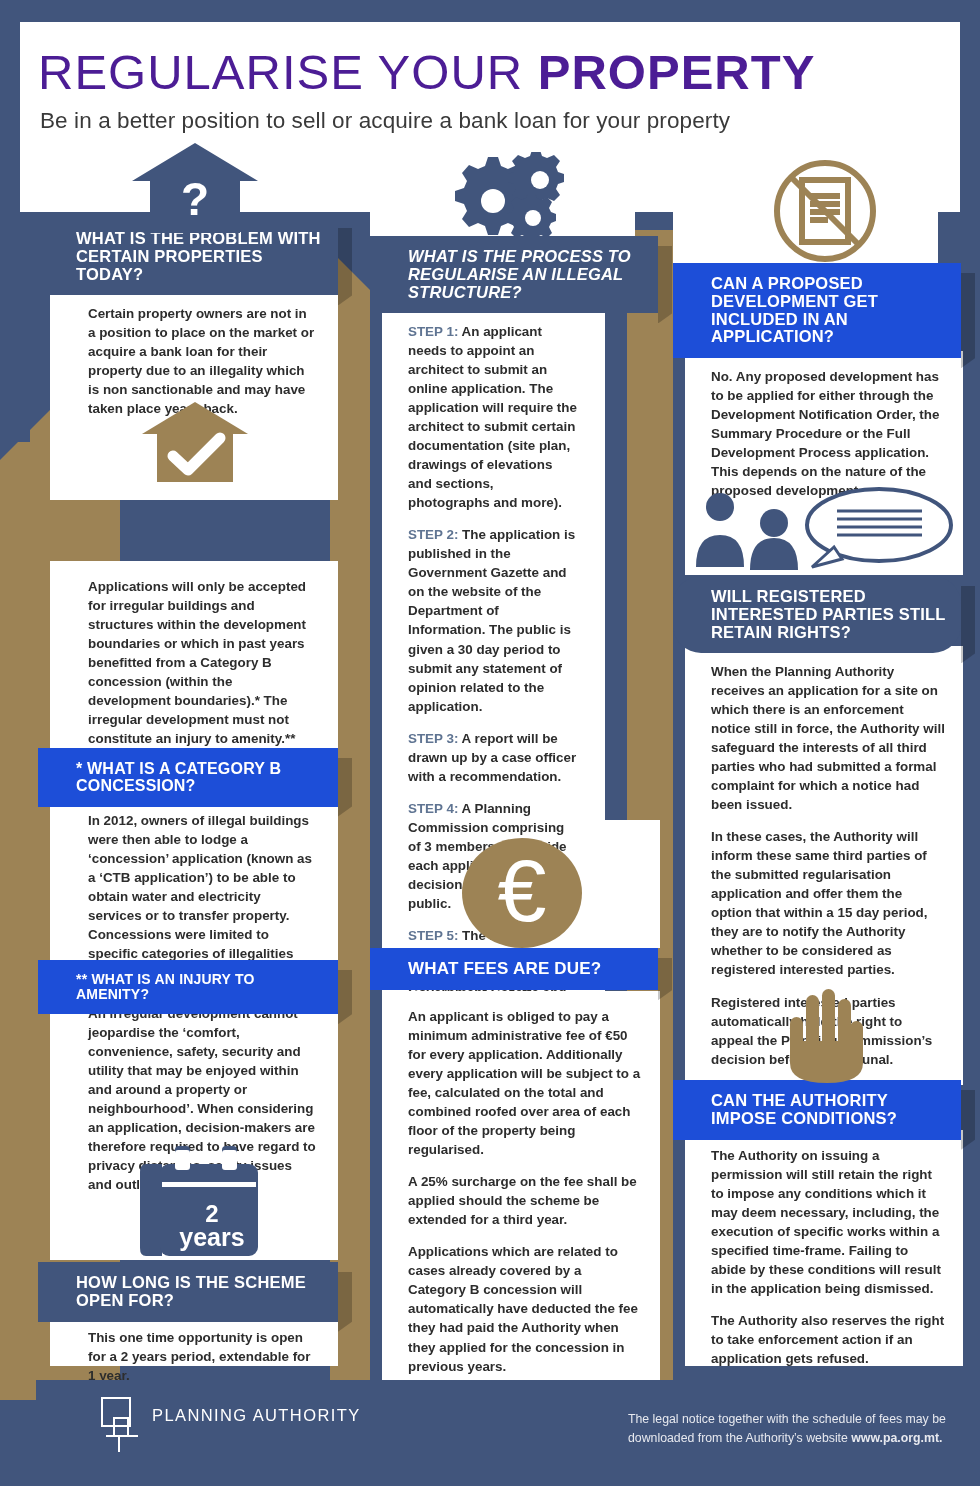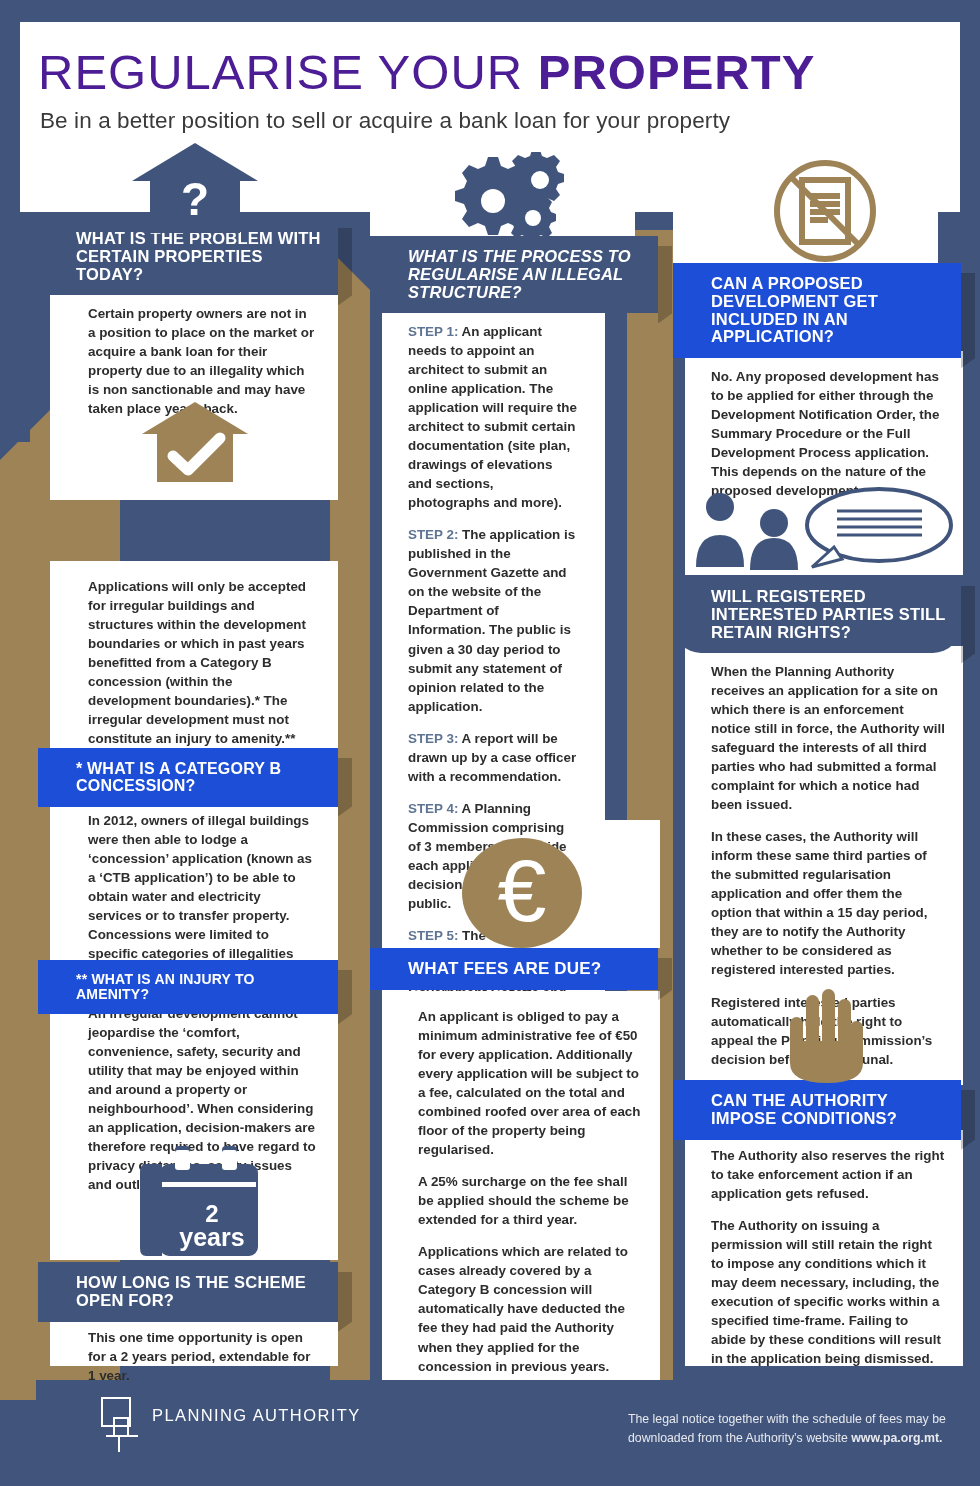--- a/index.html
+++ b/index.html
@@ -242,21 +242,21 @@
     <svg width="120" height="110" viewBox="0 0 120 110">
       <ellipse cx="60" cy="55" rx="60" ry="55" fill="#9d8355"></ellipse>
       <text x="60" y="83" fill="#ffffff" font-family="Liberation Sans, sans-serif" font-size="88" font-weight="400" text-anchor="middle">€</text>
     </svg>
   </div>
 
   <div class="card-head gold" style="left:370px;top:948px;width:288px;font-size:17px;">
     <span>WHAT FEES ARE DUE?</span>
     <span class="fold"></span>
   </div>
-  <div class="card-body" style="left:382px;top:991px;width:278px;padding-left:36px;padding-right:18px;height:430px;">
+  <div class="card-body" style="left:382px;top:991px;width:278px;padding-left:26px;padding-right:18px;height:430px;">
     <p>An applicant is obliged to pay a minimum administrative fee of €50 for every application. Additionally every application will be subject to a fee, calculated on the total and combined roofed over area of each floor of the property being regularised.</p>
     <p>A 25% surcharge on the fee shall be applied should the scheme be extended for a third year.</p>
     <p>Applications which are related to cases already covered by a Category B concession will automatically have deducted the fee they had paid the Authority when they applied for the concession in previous years.</p>
     <p>An application refused by the Authority, will be refunded 90% of the fee.</p>
   </div>
 
   <div class="white-panel" style="left:673px;top:150px;width:265px;height:115px;"></div>
 
   <div class="icon-wrap" style="left:770px;top:156px;width:110px;height:110px;">
     <svg width="110" height="110" viewBox="0 0 110 110">
@@ -326,22 +326,22 @@
         <path d="M8 56 h73 v22 q0 20 -36 20 q-37 0 -37 -20 z"></path>
       </g>
     </svg>
   </div>
 
   <div class="card-head gold" style="left:673px;top:1080px;width:288px;">
     <span>CAN THE AUTHORITY IMPOSE CONDITIONS?</span>
     <span class="fold"></span>
   </div>
   <div class="card-body" style="left:685px;top:1130px;width:278px;padding-left:26px;padding-right:18px;height:236px;">
+    <p>The Authority on issuing a permission will still retain the right to impose any conditions which it may deem necessary, including,  the execution of specific works within a specified time-frame. Failing to abide by these conditions will result in the application being dismissed.</p>
     <p>The Authority also reserves the right to take enforcement action if an application gets refused.</p>
-    <p>The Authority on issuing a permission will still retain the right to impose any conditions which it may deem necessary, including,  the execution of specific works within a specified time-frame. Failing to abide by these conditions will result in the application being dismissed.</p>
   </div>
 
   <div style="position:absolute;left:0;top:1380px;width:980px;height:106px;background:#41557c;z-index:20;margin-left:36px;">
     <div style="position:absolute;left:62px;top:14px;width:46px;height:60px;">
       <svg width="46" height="60" viewBox="0 0 46 60">
         <g fill="none" stroke="#ffffff" stroke-width="2">
           <rect x="4" y="4" width="28" height="28"></rect>
           <rect x="16" y="24" width="14" height="18"></rect>
           <line x1="8" y1="42" x2="40" y2="42"></line>
           <line x1="21" y1="42" x2="21" y2="58"></line>

